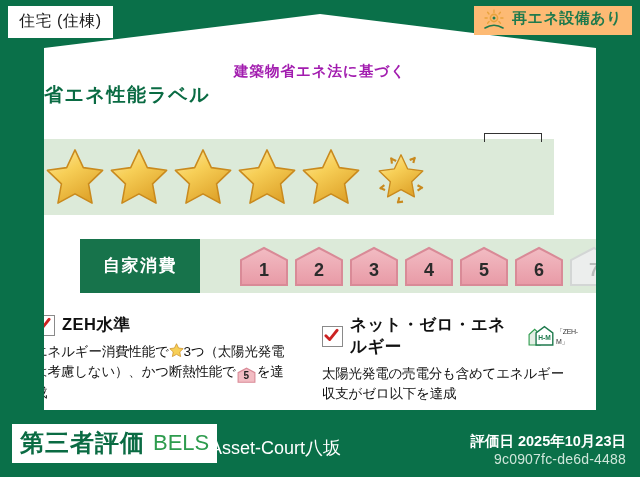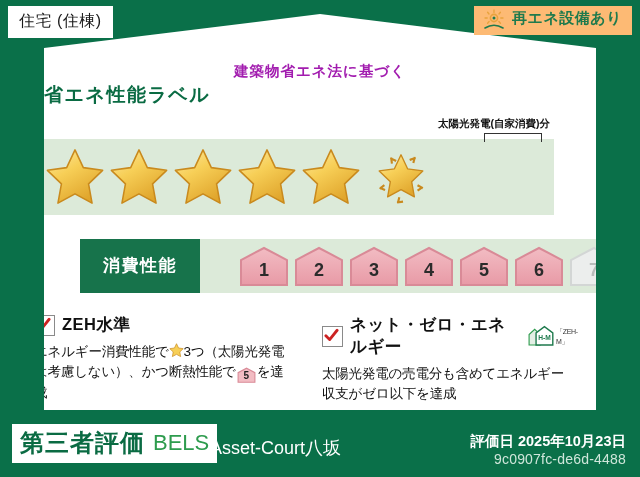--- a/index.html
+++ b/index.html
@@ -215,28 +215,27 @@
               <g stroke="#c98a1e" stroke-width="2.2" fill="none" stroke-linecap="square">
                 <path d="M26 14 L22 12 M22 12 L22.5 16"></path>
                 <path d="M42 13 L46 11.5 M46 11.5 L45 15.5"></path>
                 <path d="M14 40 L11 42.5 M11 42.5 L14.5 44"></path>
                 <path d="M50 40 L53.5 42 M53.5 42 L50 44.5"></path>
                 <path d="M30 53 L29 57 M29 57 L33 56.5"></path>
               </g>
             </svg>
           </span>
 
-          <span class="solar-note">太陽光発電(自家消費)分</span>
           <span class="solar-bracket"></span>
         </div>
       </div>
 
       <div class="row row-insul">
         <div class="row-key one-line">
-          <span>消費性能</span>
+          <span>自家消費</span>
         </div>
         <div class="row-val levels">
 
           <span class="lvl">
             <svg viewBox="0 0 52 42" preserveAspectRatio="none">
               <defs>
                 <linearGradient id="pk" x1="0" y1="0" x2="0" y2="1">
                   <stop offset="0" stop-color="#f2bcc3"></stop>
                     <stop offset="1" stop-color="#e89aa6"></stop>
                 </linearGradient>

